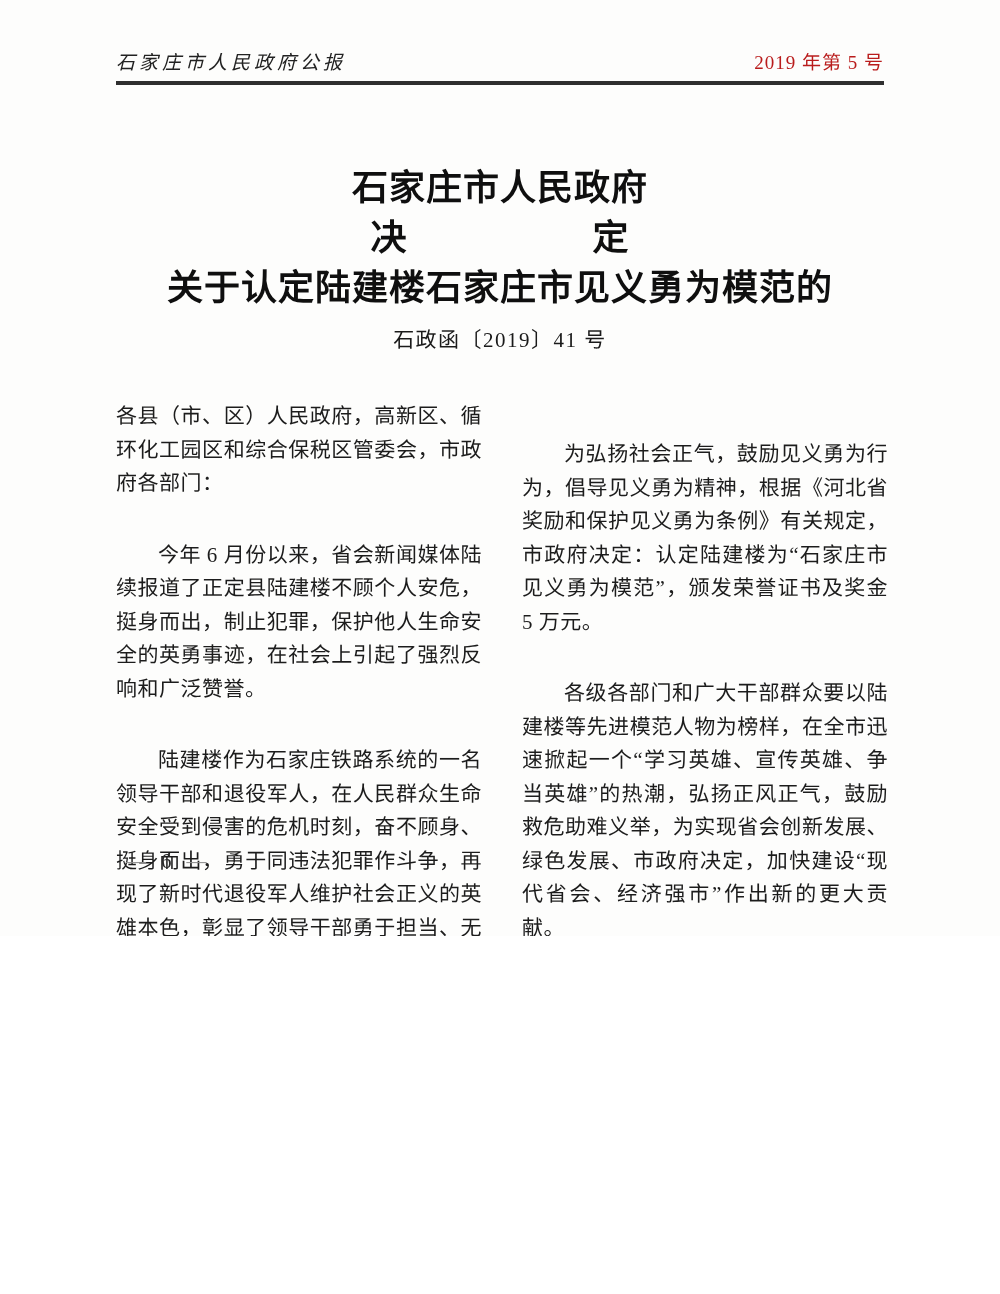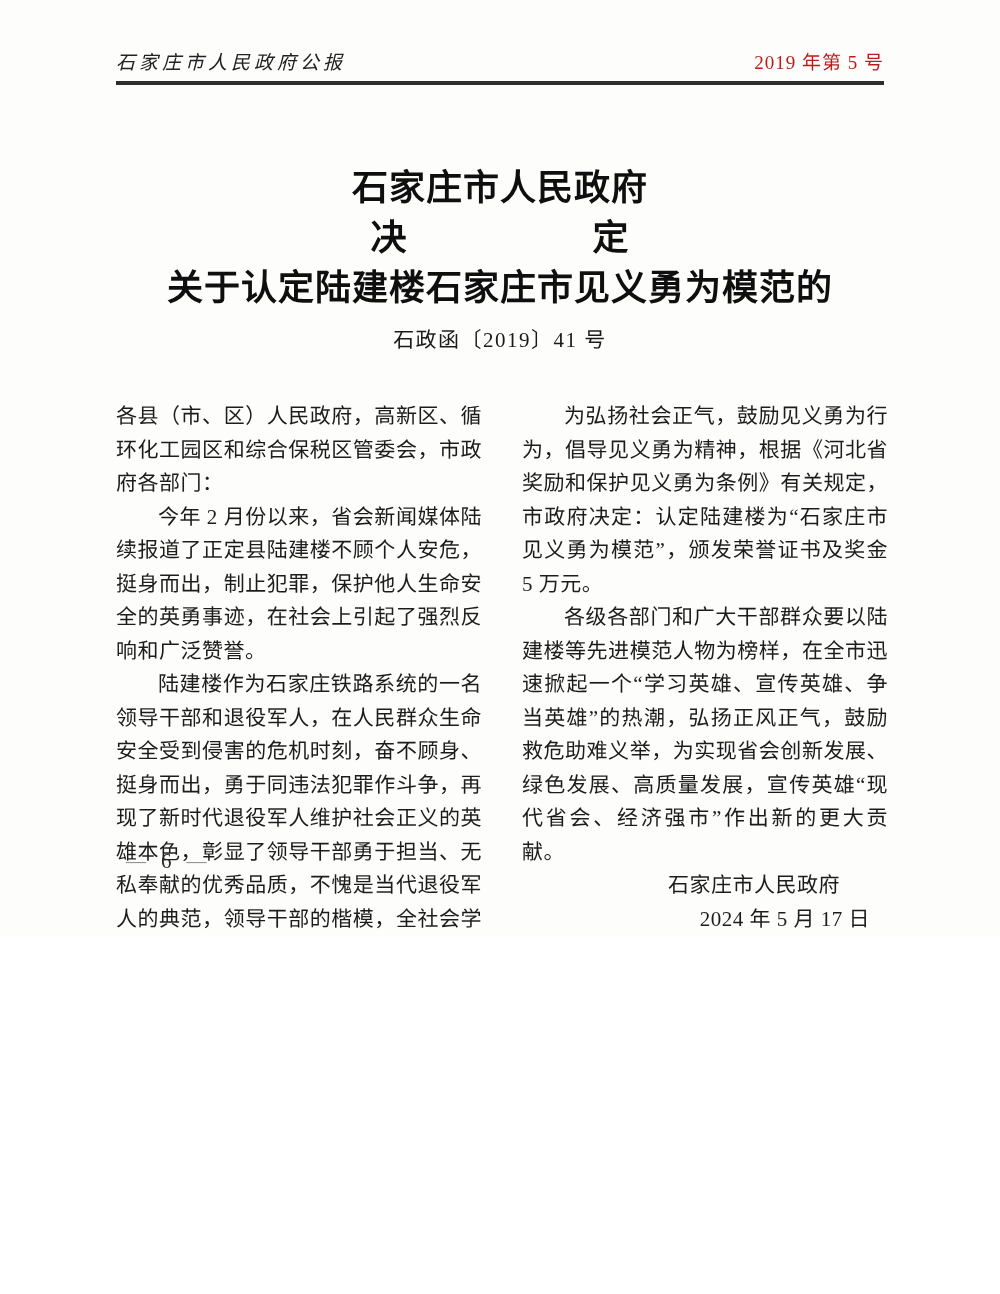--- a/index.html
+++ b/index.html
@@ -61,21 +61,21 @@
   .col { flex: 1; min-width: 0; }
   .col p {
     margin: 0;
     font-size: 21px;
     line-height: 33.5px;
     letter-spacing: 0.5px;
     text-align: justify;
     text-justify: inter-character;
     color: #1c1c1c;
   }
-  .col p.indent { text-indent: 2em; }
+  .col p.indent { text-indent: 2em; margin-top: 38px; }
   .sig-name {
     text-align: right !important;
     padding-right: 48px;
   }
   .sig-date {
     text-align: right !important;
     padding-right: 18px;
   }
   .footer {
     position: absolute;
@@ -104,27 +104,27 @@
     <div>决　　　　　定</div>
     <div>关于认定陆建楼石家庄市见义勇为模范的</div>
   </div>
 
   <div class="doc-number">石政函〔2019〕41 号</div>
 
   <div class="columns">
 
     <div class="col">
       <p>各县（市、区）人民政府，高新区、循环化工园区和综合保税区管委会，市政府各部门：</p>
-      <p class="indent">今年 2 月份以来，省会新闻媒体陆续报道了正定县陆建楼不顾个人安危，挺身而出，制止犯罪，保护他人生命安全的英勇事迹，在社会上引起了强烈反响和广泛赞誉。</p>
+      <p class="indent">今年 6 月份以来，省会新闻媒体陆续报道了正定县陆建楼不顾个人安危，挺身而出，制止犯罪，保护他人生命安全的英勇事迹，在社会上引起了强烈反响和广泛赞誉。</p>
       <p class="indent">陆建楼作为石家庄铁路系统的一名领导干部和退役军人，在人民群众生命安全受到侵害的危机时刻，奋不顾身、挺身而出，勇于同违法犯罪作斗争，再现了新时代退役军人维护社会正义的英雄本色，彰显了领导干部勇于担当、无私奉献的优秀品质，不愧是当代退役军人的典范，领导干部的楷模，全社会学习的榜样。</p>
     </div>
 
     <div class="col">
       <p class="indent">为弘扬社会正气，鼓励见义勇为行为，倡导见义勇为精神，根据《河北省奖励和保护见义勇为条例》有关规定，市政府决定：认定陆建楼为“石家庄市见义勇为模范”，颁发荣誉证书及奖金 5 万元。</p>
-      <p class="indent">各级各部门和广大干部群众要以陆建楼等先进模范人物为榜样，在全市迅速掀起一个“学习英雄、宣传英雄、争当英雄”的热潮，弘扬正风正气，鼓励救危助难义举，为实现省会创新发展、绿色发展、高质量发展，宣传英雄“现代省会、经济强市”作出新的更大贡献。</p>
+      <p class="indent">各级各部门和广大干部群众要以陆建楼等先进模范人物为榜样，在全市迅速掀起一个“学习英雄、宣传英雄、争当英雄”的热潮，弘扬正风正气，鼓励救危助难义举，为实现省会创新发展、绿色发展、市政府决定，加快建设“现代省会、经济强市”作出新的更大贡献。</p>
       <p class="sig-name">石家庄市人民政府</p>
       <p class="sig-date">2024 年 5 月 17 日</p>
     </div>
 
   </div>
 
   <div class="footer">
     <span class="footer-dash">—</span>
     <span class="footer-page-number">6</span>
     <span class="footer-dash">—</span>

